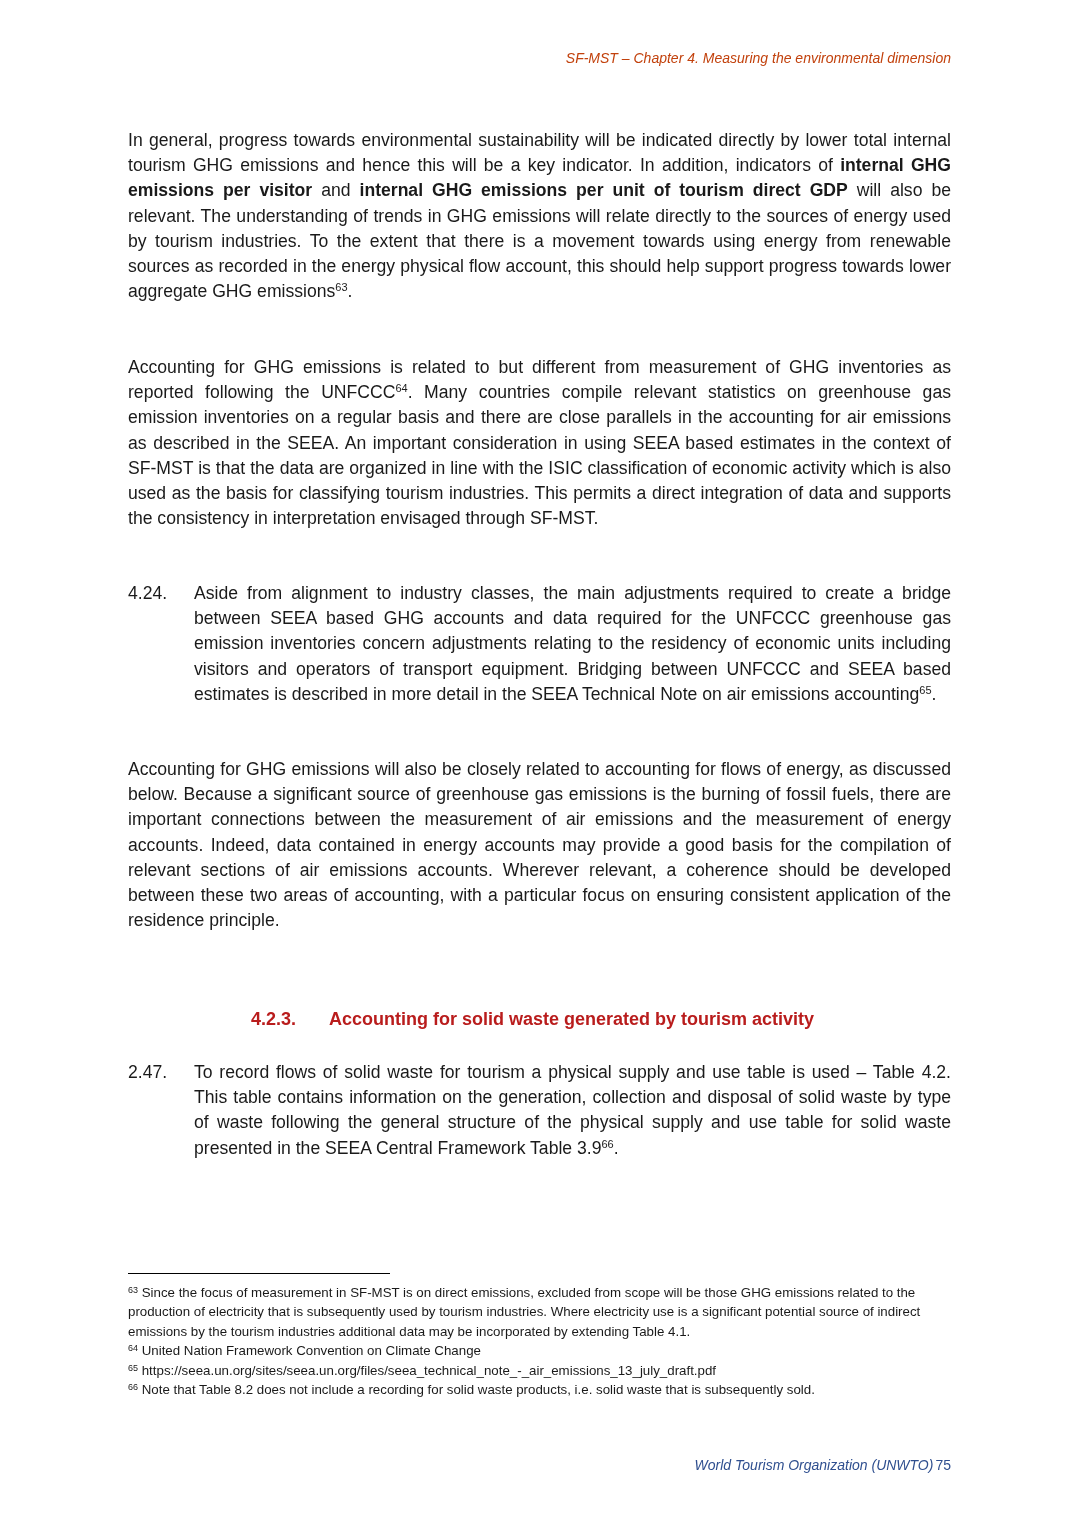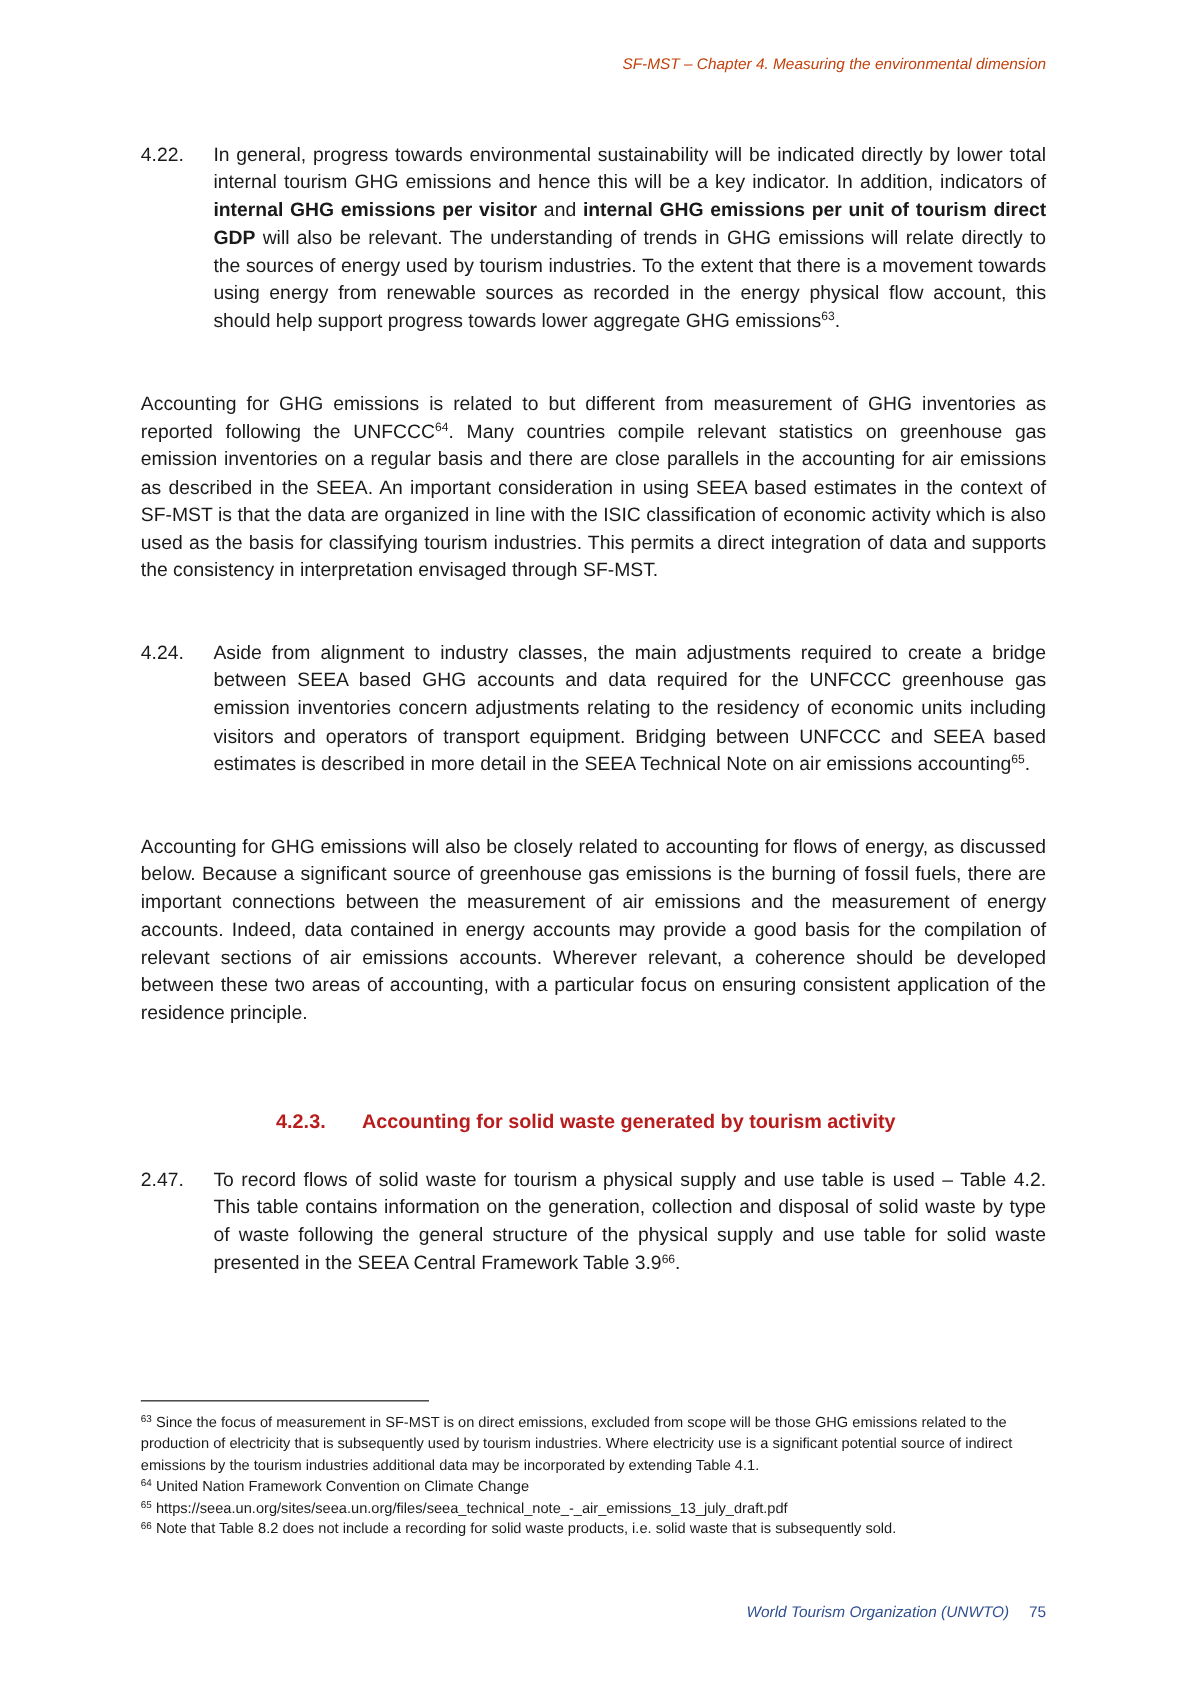--- a/index.html
+++ b/index.html
@@ -9,30 +9,29 @@
   .para { position: absolute; left: 128px; width: 823px; display: flex; font-size: 17.6px; line-height: 25.2px; }
   .para .num { width: 66px; flex: 0 0 66px; }
   .para .body { flex: 1; text-align: justify; }
   .para b { font-weight: bold; }
   sup { font-size: 11px; line-height: 0; vertical-align: 6px; }
   .section-heading { position: absolute; top: 1009px; left: 251px; font-size: 18px; font-weight: bold; color: #b91c1c; display: flex; }
   .section-heading .snum { width: 78px; }
   .fn-rule { position: absolute; top: 1273px; left: 128px; width: 262px; height: 1px; background: #000; }
   .footnotes { position: absolute; top: 1283px; left: 128px; width: 823px; font-size: 13.3px; line-height: 19.4px; color: #1a1a1a; }
   .footnotes sup { font-size: 9px; vertical-align: 4px; }
-  .footer { position: absolute; top: 1457px; right: 129px; font-size: 14px; display: flex; gap: 18px; color: #2f4f8f; }
+  .footer { position: absolute; top: 1457px; right: 129px; font-size: 14px; display: flex; gap: 2px; color: #2f4f8f; }
   .footer .org { font-style: italic; }
 </style>
 </head>
 <body>
 
 <div class="running-header">SF-MST – Chapter 4. Measuring the environmental dimension</div>
 
 <div class="para" style="top:128px">
-  <span class="num">4.22.</span>
   <span class="body"><span>In general, progress towards environmental sustainability will be indicated directly by lower total internal tourism GHG emissions and hence this will be a key indicator. In addition, indicators of </span><b>internal GHG emissions per visitor</b><span> and </span><b>internal GHG emissions per unit of tourism direct GDP</b><span> will also be relevant. The understanding of trends in GHG emissions will relate directly to the sources of energy used by tourism industries. To the extent that there is a movement towards using energy from renewable sources as recorded in the energy physical flow account, this should help support progress towards lower aggregate GHG emissions</span><sup>63</sup><span>.</span></span>
 </div>
 
 <div class="para" style="top:355px">
   <span class="body"><span>Accounting for GHG emissions is related to but different from measurement of GHG inventories as reported following the UNFCCC</span><sup>64</sup><span>. Many countries compile relevant statistics on greenhouse gas emission inventories on a regular basis and there are close parallels in the accounting for air emissions as described in the SEEA. An important consideration in using SEEA based estimates in the context of SF-MST is that the data are organized in line with the ISIC classification of economic activity which is also used as the basis for classifying tourism industries. This permits a direct integration of data and supports the consistency in interpretation envisaged through SF-MST.</span></span>
 </div>
 
 <div class="para" style="top:581px">
   <span class="num">4.24.</span>
   <span class="body"><span>Aside from alignment to industry classes, the main adjustments required to create a bridge between SEEA based GHG accounts and data required for the UNFCCC greenhouse gas emission inventories concern adjustments relating to the residency of economic units including visitors and operators of transport equipment. Bridging between UNFCCC and SEEA based estimates is described in more detail in the SEEA Technical Note on air emissions accounting</span><sup>65</sup><span>.</span></span>

